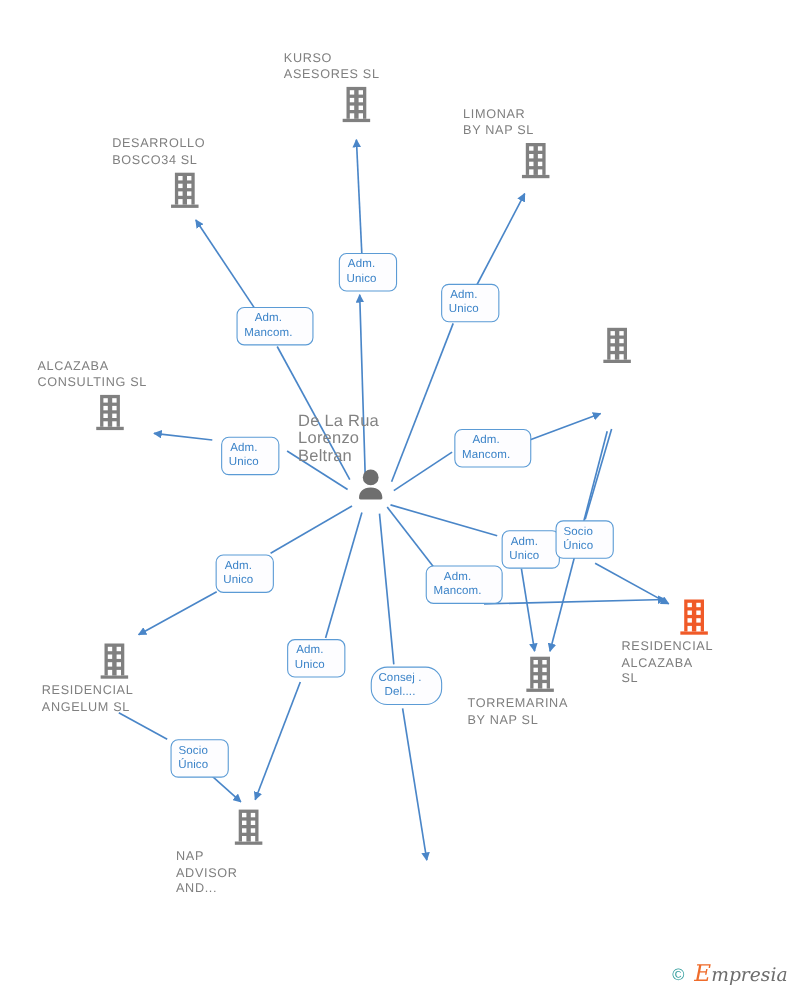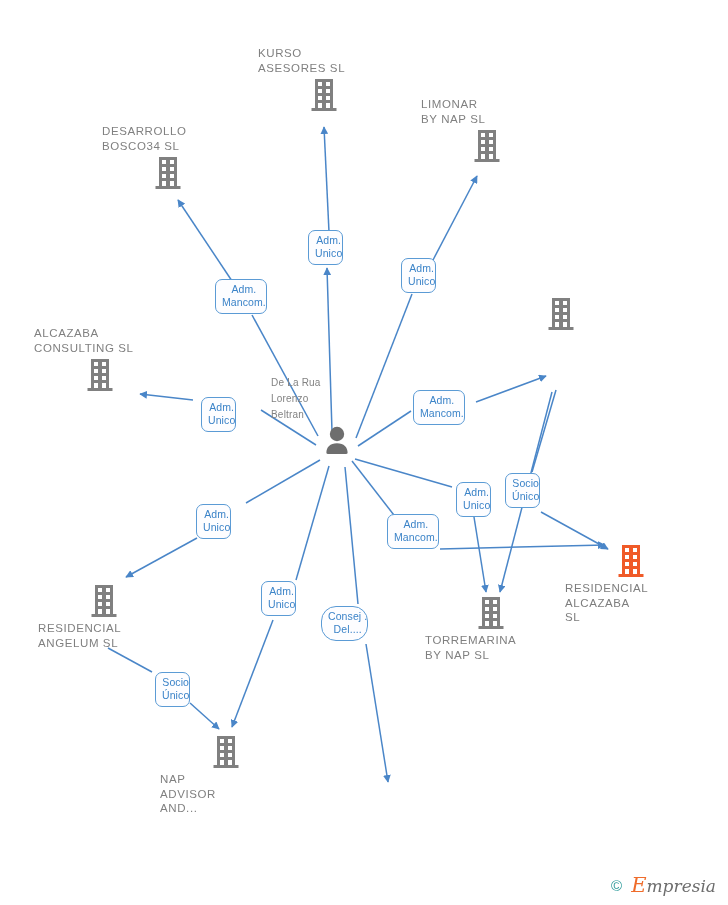--- a/index.html
+++ b/index.html
@@ -52,39 +52,39 @@
   .node.label-below .caption { margin-top: 3px; }
 
   .company .glyph svg { display: block; margin: 0 auto; }
 
   .node.highlight .caption {
     color: #7d7d7d;
   }
 
   
   .person .caption {
-    font-size: 10px;
+    font-size: 15px;
     line-height: 16px;
     color: #828282;
     letter-spacing: .2px;
   }
   .person .glyph svg { display: block; margin: 0 auto; }
 
   
   .rel {
     position: absolute;
     z-index: 9;
     background: #fdfdff;
     border: 1.5px solid #5b9bd5;
     border-radius: 7px;
     color: #3b83c8;
     font-size: 10.5px;
     line-height: 13px;
     text-align: center;
-    padding: 3px 0 4px 6px;
+    padding: 3px 18px 4px 6px;
     white-space: pre-line;
     letter-spacing: .1px;
   }
 
   
   #watermark {
     position: absolute;
     right: 12px;
     bottom: 8px;
     z-index: 20;
@@ -390,20 +390,20 @@
 
   <div class="rel" style="left:196px; top:504px;">Adm.
 Unico</div>
 
   <div class="rel" style="left:261px; top:581px;">Adm.
 Unico</div>
 
   <div class="rel" style="left:155px; top:672px;">Socio
 Único</div>
 
-  <div class="rel" style="left:321px; top:606px;border-radius:15px;">Consej .
+  <div class="rel" style="left:337px; top:606px;border-radius:15px;">Consej .
 Del....</div>
 
   <div id="watermark">
     <span class="copy">©</span><span class="brand"><span class="lead">E</span><span>mpresia</span></span>
   </div>
 
 </div>
 
 </body></html>

